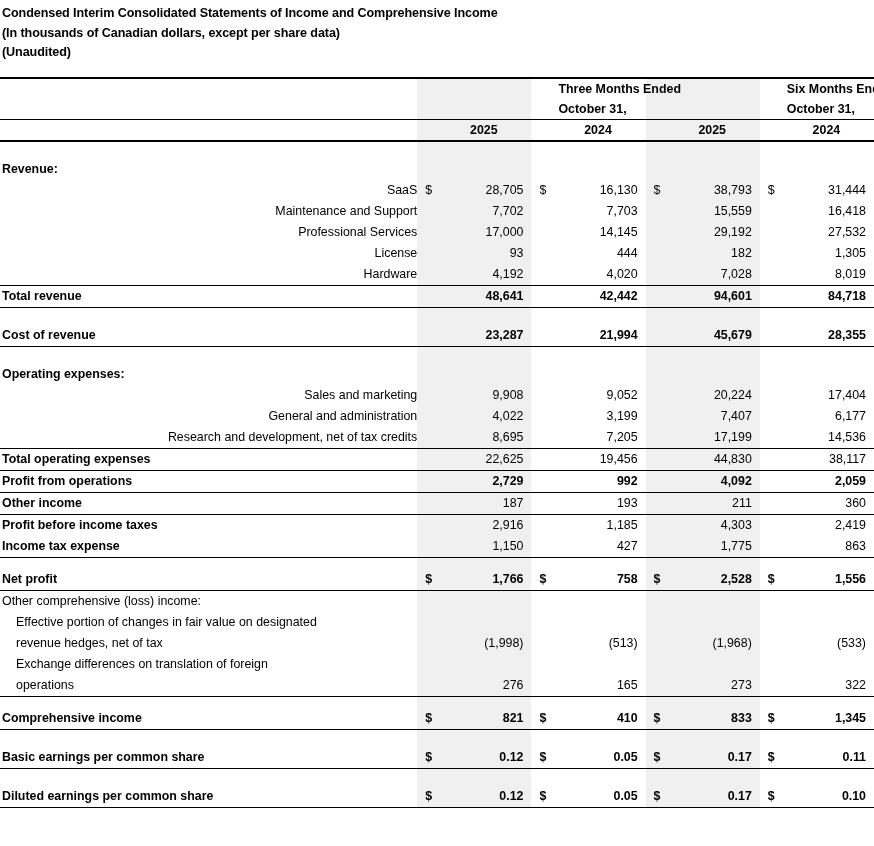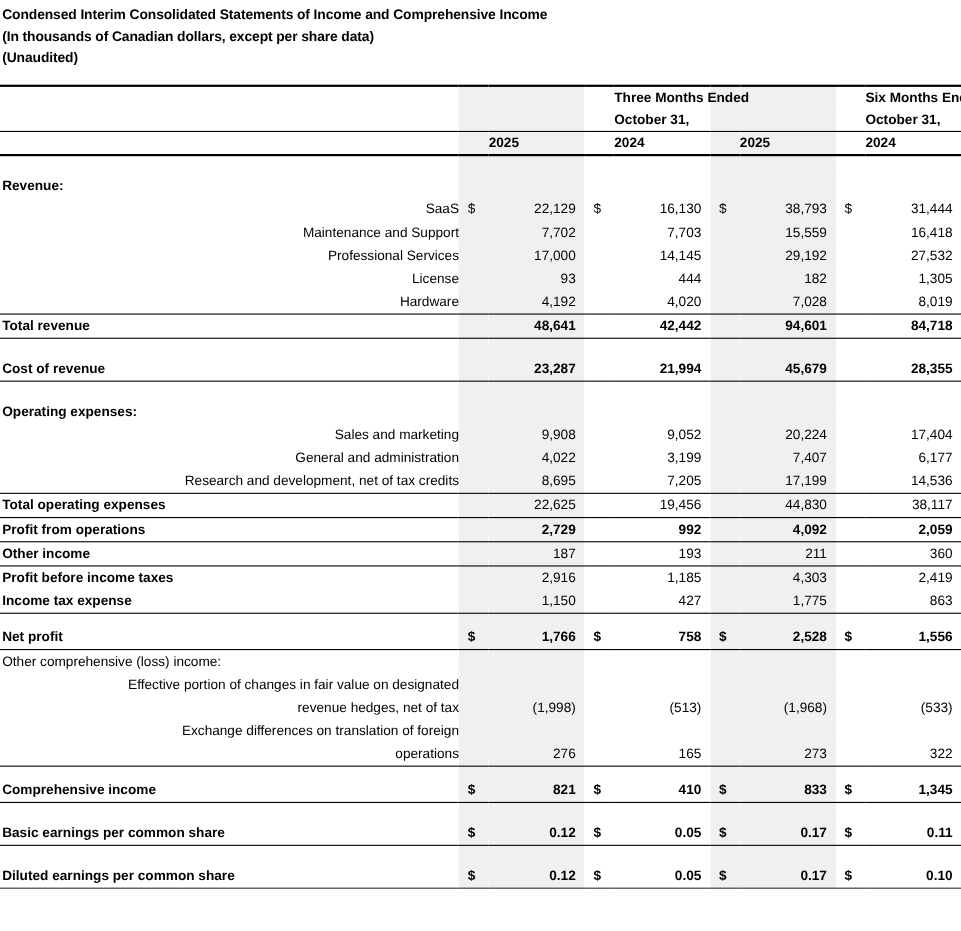--- a/index.html
+++ b/index.html
@@ -55,21 +55,21 @@
   col.c-label { width: 402px; }
   col.c-cur   { width: 26px; }
   col.c-val   { width: 84px; }
 
   
   .shade { background: #f0f0f0; }
 
   
   .lbl      { text-align: left; padding-left: 2px !important; white-space: nowrap; }
   .ind1     { padding-left: 16px !important; text-align: right; }
-  .ind2     { padding-left: 16px !important; text-align: right; }
+  .ind2     { padding-left: 16px !important; }
   .cur      { text-align: left; padding-left: 8px !important; }
   .val      { text-align: right; padding-right: 8px !important; white-space: nowrap; }
   .bold     { font-weight: bold; }
 
   
   .rule-thick-top > td  { border-top: 2.5px solid #000; }
   .rule-bot > td        { border-bottom: 1.2px solid #000; }
   .rule-thick-bot > td  { border-bottom: 2.5px solid #000; }
 
   
@@ -78,21 +78,21 @@
 
   
   tr.hdr td {
     font-size: 12.4px;
     font-weight: bold;
     line-height: 20px;
     height: 20px;
   }
   .grp-title { text-align: left; padding-right: 8px !important; white-space: nowrap; }
 
-  .yr { text-align: left; padding-right: 8px !important; font-weight: bold; }
+  .yr { text-align: center; padding-right: 8px !important; font-weight: bold; }
 </style>
 </head>
 <body>
 
 <div class="page">
 
   <div class="doc-heading">
     <div class="line">Condensed Interim Consolidated Statements of Income and Comprehensive Income</div>
     <div class="line">(In thousands of Canadian dollars, except per share data)</div>
     <div class="line">(Unaudited)</div>
@@ -166,21 +166,21 @@
           <td></td>
         <td class="shade"></td>
           <td class="shade"></td>
         <td></td>
           <td></td>
       </tr>
 
       <tr>
         <td class="lbl ind1">SaaS</td>
         <td class="shade cur">$</td>
-        <td class="shade val">22,129</td>
+        <td class="shade val">28,705</td>
         <td class="cur">$</td>
         <td class="val">16,130</td>
         <td class="shade cur">$</td>
         <td class="shade val">38,793</td>
         <td class="cur">$</td>
         <td class="val">31,444</td>
       </tr>
 
       <tr>
         <td class="lbl ind1">Maintenance and Support</td>

